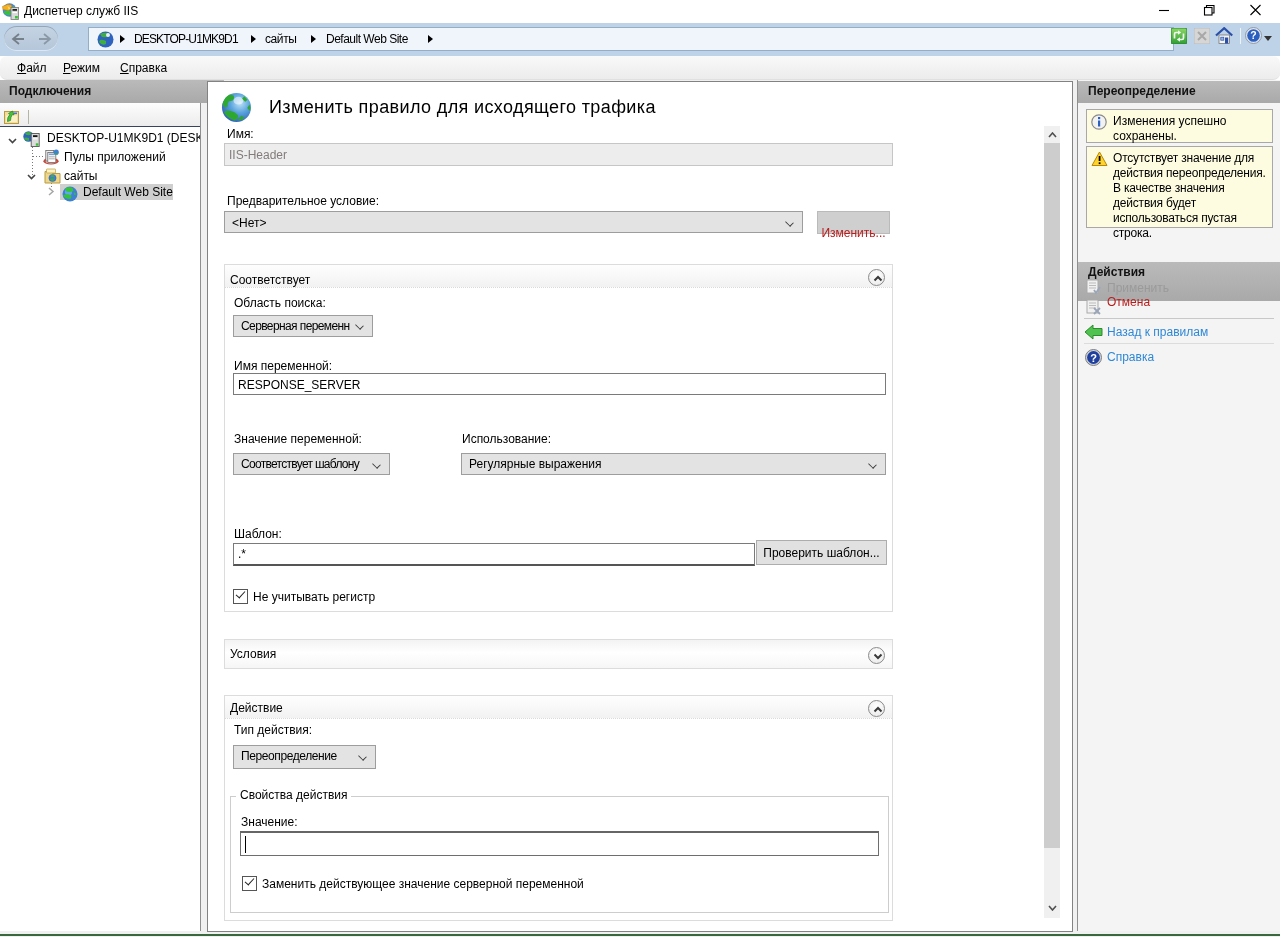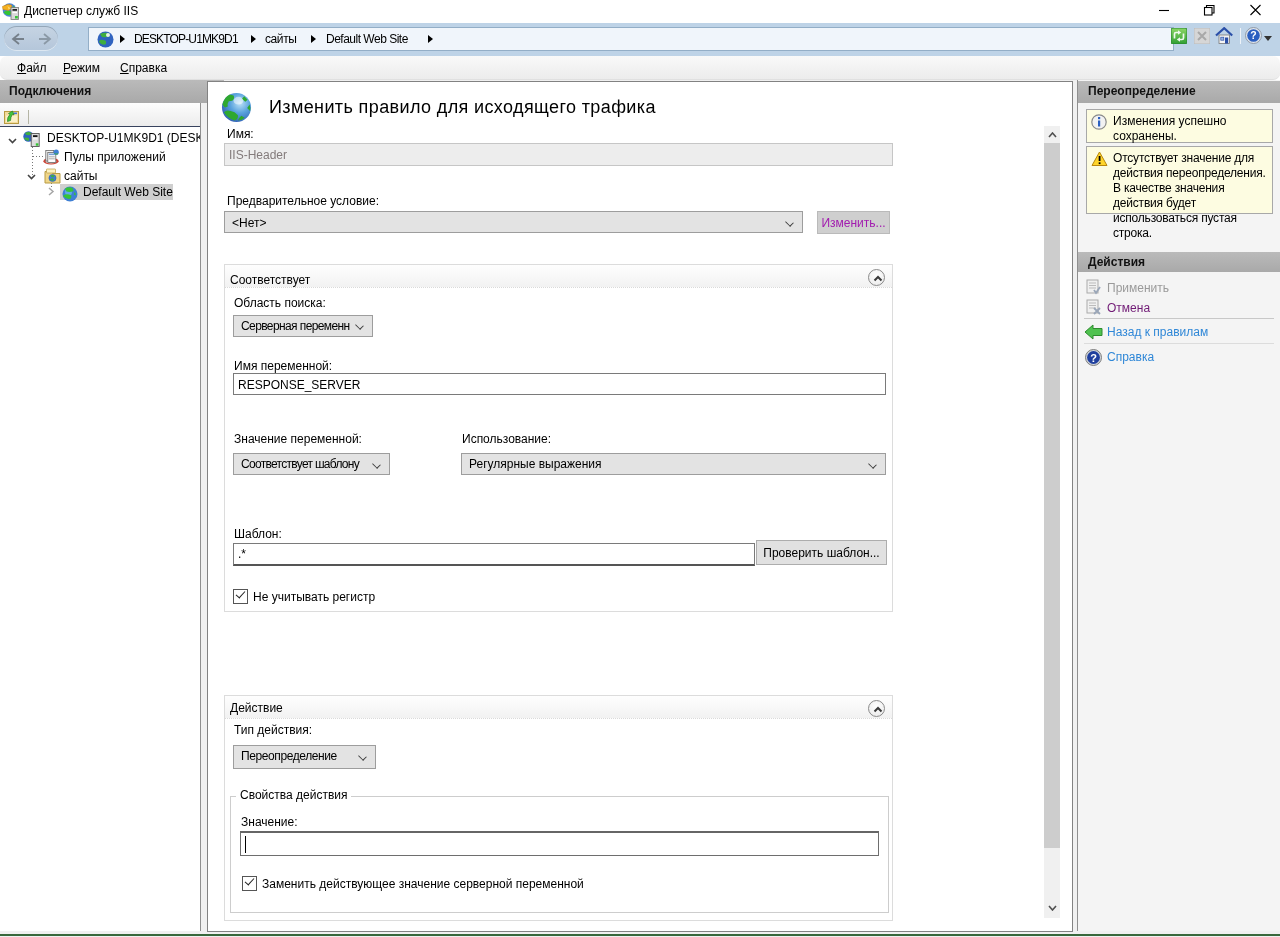--- a/index.html
+++ b/index.html
@@ -228,21 +228,21 @@
   <div class="label" style="left:19px;top:45px">Имя:</div>
   <div class="abs" style="left:16px;top:61px;width:669px;height:23px;background:#ededed;border:1px solid #c6c6c6">
     <span class="abs" style="left:4px;top:4px;color:#837b7b">IIS-Header</span>
   </div>
   <div class="label" style="left:19px;top:112px">Предварительное условие:</div>
   <div class="sel" style="left:16px;top:129px;width:579px;height:22px">
       <span class="sv" style="top:4px">&lt;Нет&gt;</span>
       <span class="chev"></span>
     </div>
   <div class="abs" style="left:609px;top:129px;width:73px;height:23px;background:#cfcfcf;border:1px solid #bababa;text-align:center">
-    <span class="abs" style="left:0;right:0;top:4px;color:#a21caf">Изменить...</span>
+    <span class="abs" style="left:0;right:0;top:14px;color:#b91c1c">Изменить...</span>
   </div>
 
   <div class="abs" style="left:16px;top:182px;width:669px;height:348px;border:1px solid #dcdcdc;background:#fff">
     <div class="abs" style="left:0;top:0;width:667px;height:23px;background:linear-gradient(#fefefe,#f2f2f2);border-bottom:1px dotted #dadada"></div>
     <span class="label" style="left:5px;top:8px">Соответствует</span>
     <div class="circbtn" style="right:7px;top:4px">
         <svg class="abs" style="left:3.5px;top:5px" width="10" height="7" viewBox="0 0 10 7">
           <path d="M1.5 5.5 L5 2 L8.5 5.5" fill="none" stroke="#3a3a3a" stroke-width="2"></path>
         </svg>
       </div>
@@ -269,20 +269,28 @@
     <div class="abs" style="left:8px;top:278px;width:522px;height:23px;background:#fff;border:1px solid #7a7a7a;border-bottom:2px solid #555">
       <span class="abs" style="left:4px;top:3px">.*</span>
     </div>
     <div class="abs" style="left:531px;top:275px;width:131px;height:25px;background:#e1e1e1;border:1px solid #adadad;text-align:center">
       <span class="abs" style="left:0;right:0;top:5px">Проверить шаблон...</span>
     </div>
     <div class="cb" style="left:8px;top:324px"></div>
     <div class="label" style="left:28px;top:325px">Не учитывать регистр</div>
   </div>
 
+  <div class="abs" style="left:16px;top:557px;width:669px;height:30px;border:1px solid #dcdcdc;background:linear-gradient(#f3f3f3,#ffffff 45%,#f6f6f6)">
+    <span class="label" style="left:5px;top:7px">Условия</span>
+    <div class="circbtn" style="right:7px;top:7px">
+        <svg class="abs" style="left:3.5px;top:5px" width="10" height="7" viewBox="0 0 10 7">
+          <path d="M1.5 1.5 L5 5 L8.5 1.5" fill="none" stroke="#3a3a3a" stroke-width="2"></path>
+        </svg>
+      </div>
+  </div>
 
   <div class="abs" style="left:16px;top:613px;width:669px;height:226px;border:1px solid #dcdcdc;background:#fff">
     <div class="abs" style="left:0;top:0;width:667px;height:23px;background:linear-gradient(#fefefe,#f2f2f2);border-bottom:1px dotted #dadada"></div>
     <span class="label" style="left:5px;top:5px">Действие</span>
     <div class="circbtn" style="right:7px;top:4px">
         <svg class="abs" style="left:3.5px;top:5px" width="10" height="7" viewBox="0 0 10 7">
           <path d="M1.5 5.5 L5 2 L8.5 5.5" fill="none" stroke="#3a3a3a" stroke-width="2"></path>
         </svg>
       </div>
     <div class="label" style="left:9px;top:27px">Тип действия:</div>
@@ -318,43 +326,43 @@
     <span class="abs" style="left:10px;top:3px;font-weight:bold;color:#111">Переопределение</span>
   </div>
   <div class="abs" style="left:8px;top:29px;width:187px;height:34px;background:#fdfce1;border:1px solid #a8a8a8">
     <svg class="abs" style="left:4px;top:4px" width="16" height="16" viewBox="0 0 16 16">
       <circle cx="8" cy="8" r="7.2" fill="#f2f2f2" stroke="#8a8a8a" stroke-width="1.2"></circle>
       <rect x="7" y="6.5" width="2.2" height="6" fill="#2b5fc0"></rect>
       <rect x="7" y="3" width="2.2" height="2.2" fill="#2b5fc0"></rect>
     </svg>
     <div class="abs" style="left:26px;top:4px;line-height:15px">Изменения успешно<br>сохранены.</div>
   </div>
-  <div class="abs" style="left:8px;top:66px;width:187px;height:68px;background:#fdfce1;border:1px solid #a8a8a8">
+  <div class="abs" style="left:8px;top:66px;width:187px;height:82px;background:#fdfce1;border:1px solid #a8a8a8">
     <svg class="abs" style="left:4px;top:4px" width="17" height="16" viewBox="0 0 17 16">
       <path d="M8.5 1 L16 14.5 H1 Z" fill="#ffd42a" stroke="#b8860b" stroke-width="1"></path>
       <rect x="7.7" y="5" width="1.8" height="5" fill="#000"></rect>
       <rect x="7.7" y="11.3" width="1.8" height="1.8" fill="#000"></rect>
     </svg>
     <div class="abs" style="left:26px;top:4px;line-height:15px;letter-spacing:-0.2px">Отсутствует значение для действия переопределения. В качестве значения действия будет использоваться пустая строка.</div>
   </div>
-  <div class="abs" style="left:0;top:172px;width:202px;height:20px;background:linear-gradient(#bababa,#a9a9a9)">
+  <div class="abs" style="left:0;top:182px;width:202px;height:39px;background:linear-gradient(#bababa,#a9a9a9)">
     <span class="abs" style="left:10px;top:3px;font-weight:bold;color:#111">Действия</span>
   </div>
   <svg class="abs" style="left:8px;top:199px" width="16" height="16" viewBox="0 0 16 16">
     <rect x="1" y="1" width="11" height="13" fill="#f0f0f0" stroke="#aaa"></rect>
     <path d="M3 4 h7 M3 6.5 h7 M3 9 h7" stroke="#bbb" stroke-width="1"></path>
     <path d="M8 11 l2 3 l4 -6" fill="none" stroke="#9aa6b8" stroke-width="1.8"></path>
   </svg>
   <span class="abs" style="left:29px;top:201px;color:#9a9a9a">Применить</span>
   <svg class="abs" style="left:8px;top:219px" width="16" height="16" viewBox="0 0 16 16">
     <rect x="1" y="1" width="11" height="13" fill="#f0f0f0" stroke="#aaa"></rect>
     <path d="M3 4 h7 M3 6.5 h7 M3 9 h7" stroke="#bbb" stroke-width="1"></path>
     <path d="M8 9 l6 6 M14 9 l-6 6" stroke="#9aa6b8" stroke-width="1.8"></path>
   </svg>
-  <span class="abs" style="left:29px;top:221px;color:#701a75">Отмена</span>
+  <span class="abs" style="left:29px;top:215px;color:#b91c1c">Отмена</span>
   <div class="abs" style="left:6px;top:238px;width:190px;height:1px;background:#c8c8c8"></div>
   <div class="abs" style="left:6px;top:263px;width:190px;height:1px;background:#dcdcdc"></div>
   <svg class="abs" style="left:6px;top:244px" width="19" height="16" viewBox="0 0 19 16">
     <path d="M1 8 L9 1 V4.5 H18 V11.5 H9 V15 Z" fill="#4fc24f" stroke="#2e8b2e" stroke-width="1"></path>
   </svg>
   <span class="abs" style="left:29px;top:245px;color:#2f87d7">Назад к правилам</span>
   <svg class="abs" style="left:7px;top:269px" width="17" height="17" viewBox="0 0 17 17">
     <circle cx="8.5" cy="8.5" r="8" fill="#cfd4da" stroke="#7d7d7d" stroke-width="1"></circle>
     <circle cx="8.5" cy="8.5" r="6.4" fill="#1f3f9e"></circle>
     <text x="8.5" y="12.6" text-anchor="middle" font-size="11" font-weight="bold" fill="#fff" font-family="Liberation Sans">?</text>

